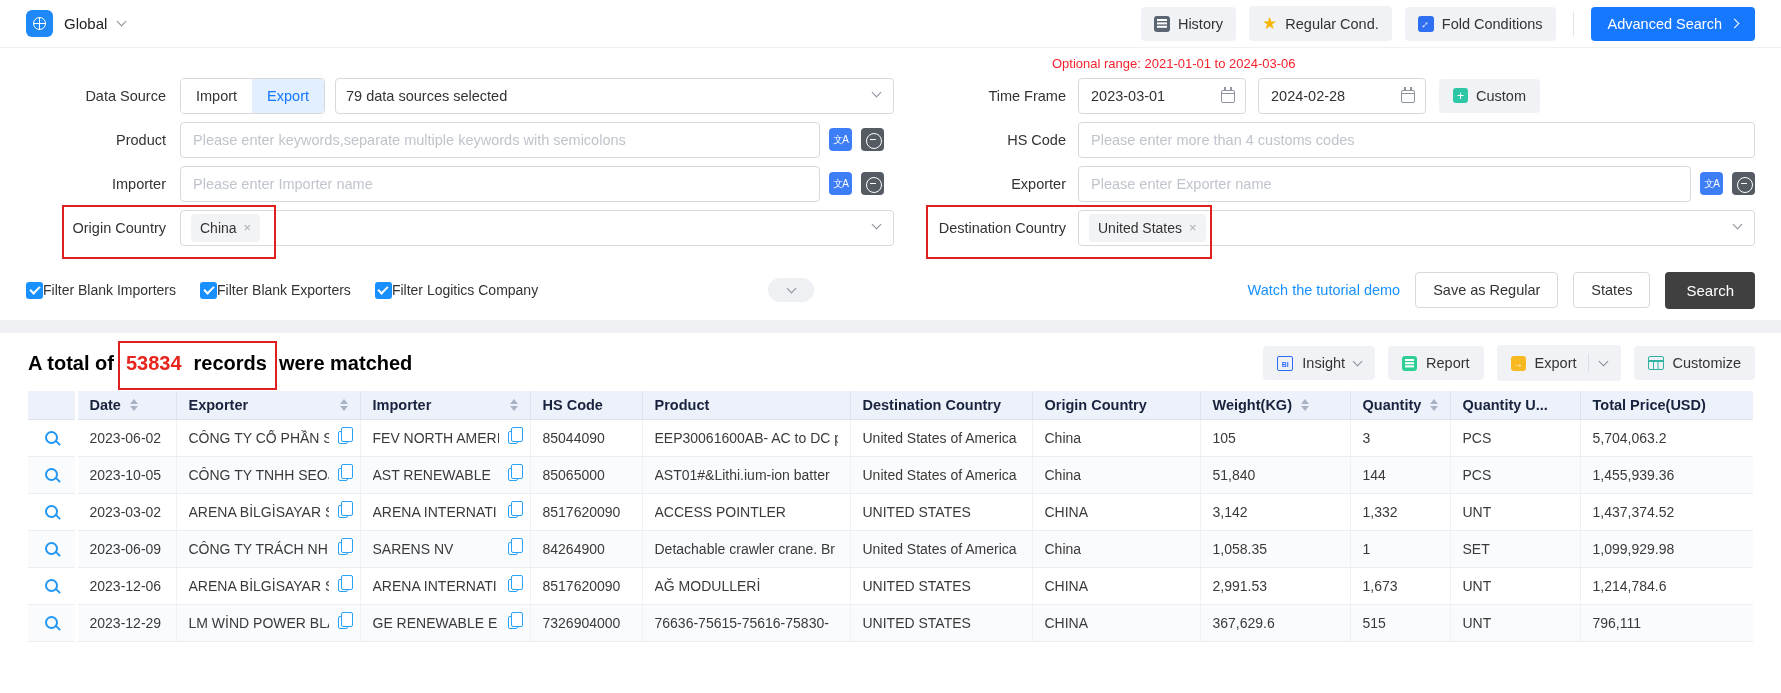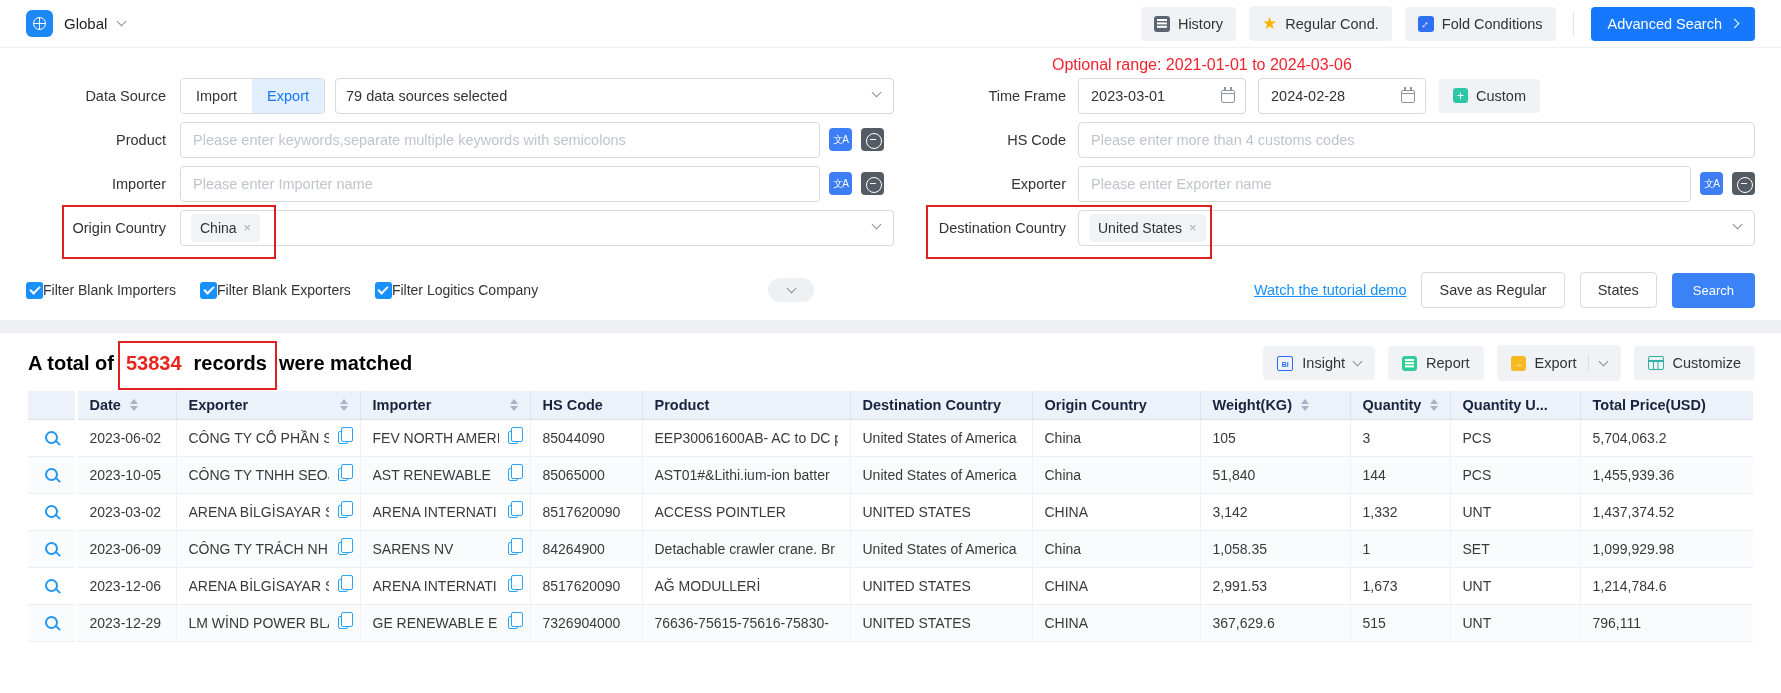--- a/index.html
+++ b/index.html
@@ -31,21 +31,21 @@
   .ic-history { width:16px; height:16px; background:#5b6472; border-radius:3px; position:relative; }
   .ic-history::before { content:''; position:absolute; left:3px; top:3.5px; width:10px; height:1.6px;
                         background:#fff; box-shadow: 0 3.4px 0 #fff, 0 6.8px 0 #fff; }
   .ic-star { color:#f7b500; font-size:17px; line-height:1; }
   .ic-star::before { content:'★'; }
   .ic-fold { width:16px; height:16px; background:#2f6ff2; border-radius:3px; color:#fff;
              display:flex; align-items:center; justify-content:center; }
   .ic-fold::before { content:'↕'; font-size:11px; transform: rotate(45deg); }
   
   .form-section { padding: 10px 26px 12px 26px; position: relative; }
-  .optional-range { position: absolute; left: 1052px; top: 8px; color: #f5222d; font-size: 16px; }
+  .optional-range { position: absolute; left: 1052px; top: 8px; color: #f5222d; font-size: 13px; }
   .form-top { height: 24px; }
   .form-grid { display: flex; }
   .col-left { width: 890px; flex: none; }
   .col-right { flex: 1; min-width: 0; }
   .f-row { display: flex; align-items: center; height: 27px; margin-bottom: 17px; position: relative; }
   .f-label { flex: none; text-align: right; font-size: 14.5px; color: #333; }
   .col-left .f-label { width: 140px; margin-right: 14px; }
   .col-right .f-label { width: 150px; margin-right: 12px; }
   .ctrl { flex: 1; display: flex; align-items: center; min-width: 0; }
   .seg { display: flex; border: 1px solid #d9d9d9; border-radius: 4px; overflow: hidden; height: 36px; flex: none; }
@@ -96,25 +96,25 @@
                 border: 2px solid #e02020; z-index: 3; pointer-events: none; }
   
   .filters-row { display: flex; align-items: center; margin-top: 14px; height: 36px; }
   .cb-item { display: flex; align-items: center; margin-right: 24px; cursor: pointer; }
   .cb { width: 17px; height: 17px; background: #1890ff; border-radius: 3px; position: relative; flex: none; }
   .cb::after { content:''; position:absolute; left:5.6px; top:2.6px; width:4px; height:8px;
                border-right:2px solid #fff; border-bottom:2px solid #fff; transform: rotate(45deg); }
   .collapse-pill { width: 46px; height: 24px; background: #eef0f4; border-radius: 13px;
                    display: flex; align-items: center; justify-content: center; margin-left: 206px; cursor: pointer; }
   .right-actions { margin-left: auto; display: flex; align-items: center; gap: 15px; }
-  .link { color: #1890ff; font-size: 14.5px; cursor: pointer; text-decoration: underline; }
+  .link { color: #1890ff; font-size: 14.5px; cursor: pointer; }
   .ghost-btn { border: 1px solid #d9d9d9; border-radius: 4px; padding: 9px 17px; background: #fff;
                font-size: 14.5px; color: #333; cursor: pointer; }
-  .search-btn { background: #3b82f6; color: #fff; border-radius: 4px; padding: 10px 21px;
-                font-size: 13px; cursor: pointer; }
+  .search-btn { background: #404040; color: #fff; border-radius: 4px; padding: 10px 21px;
+                font-size: 15px; cursor: pointer; }
   .section-gap { height: 13px; background: #eef0f3; }
   
   .results-bar { display: flex; align-items: center; justify-content: space-between; padding: 12px 26px 10px 28px; }
   .title { font-size: 20px; font-weight: bold; color: #000; display: flex; align-items: center; }
   .red-wrap { position: relative; display: inline-flex; align-items: center; margin: 0 8px; padding: 0 4px; }
   .red-wrap::after { content:''; position:absolute; left:-4px; right:-6px; top:-11px; bottom:-15px;
                      border: 2px solid #e02020; pointer-events: none; }
   .count { color: #e8251d; margin-right: 12px; }
   .res-actions { display: flex; align-items: center; gap: 13px; }
   .res-pill { background: #f1f2f6; border-radius: 4px; padding: 9px 14px; display: flex;

